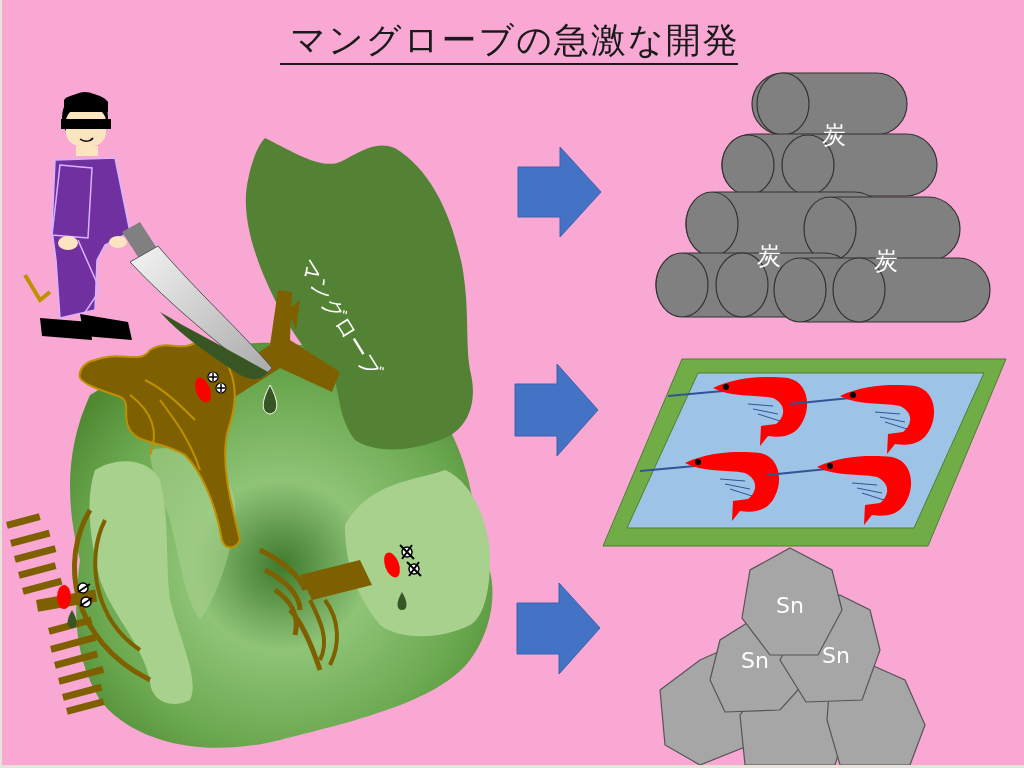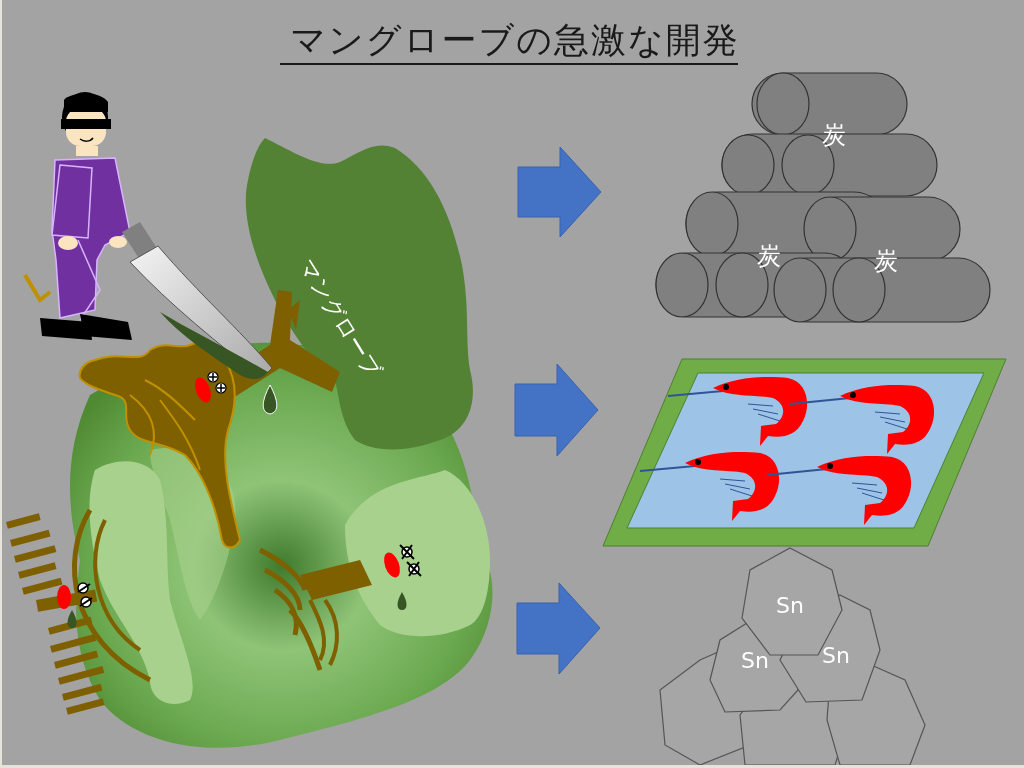--- a/index.html
+++ b/index.html
@@ -1,17 +1,17 @@
 <!DOCTYPE html>
 <html><head>
 <meta charset="utf-8">
 <style>
   html, body { margin:0; padding:0; }
   body { width:1024px; height:768px; overflow:hidden; background:#fdfbf3; font-family:"DejaVu Sans", sans-serif; position:relative; }
-  .slide { position:absolute; left:0; top:0; width:1024px; height:768px; background:#a3a3a3; }
+  .slide { position:absolute; left:0; top:0; width:1024px; height:768px; background:#f9a8d4; }
   .title { position:absolute; left:280px; top:18px; width:470px; text-align:center; font-size:35px; color:#1a1a1a; letter-spacing:2px; line-height:44px; }
   .title-underline { position:absolute; left:280px; top:63px; width:458px; height:2px; background:#1a1a1a; }
   svg.scene { position:absolute; left:0; top:0; }
   .label-white { fill:#ffffff; font-family:"DejaVu Sans", sans-serif; }
   .left-border { position:absolute; left:0; top:0; width:2px; height:768px; background:#e6e3db; }
   .bottom-border { position:absolute; left:0; top:765px; width:1024px; height:3px; background:#e6e3db; }
 </style>
 </head>
 <body>
 

